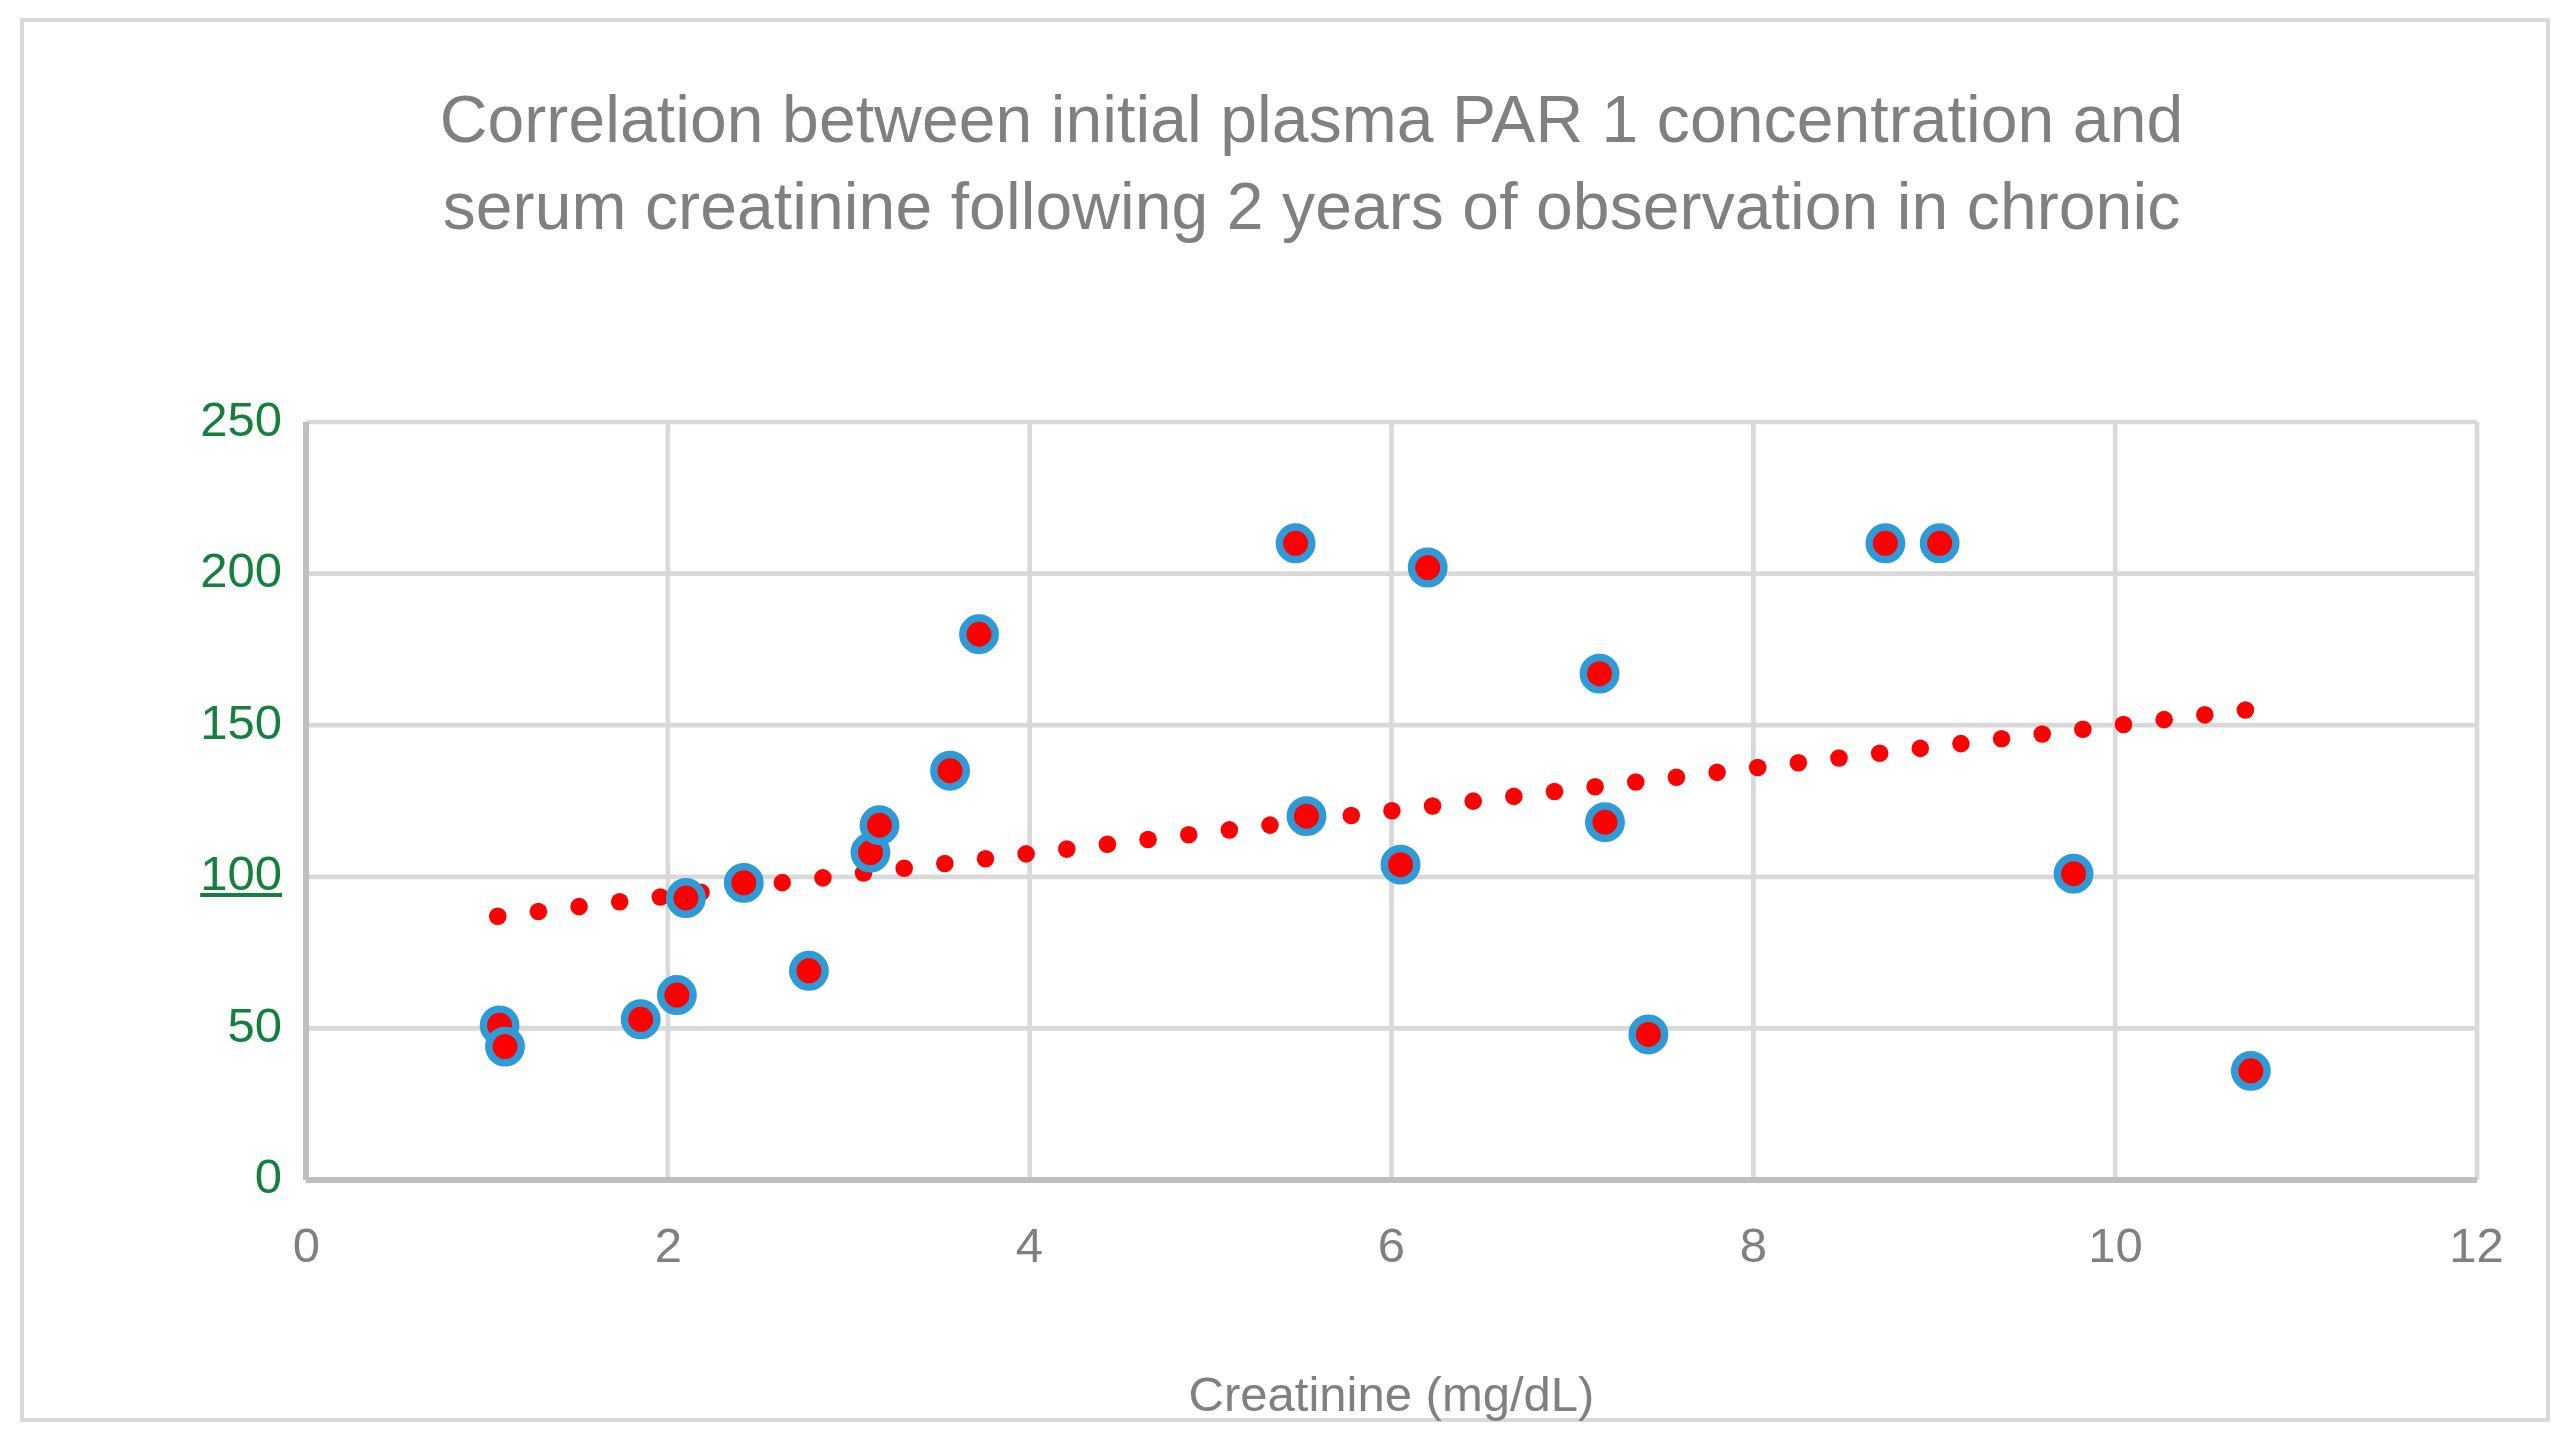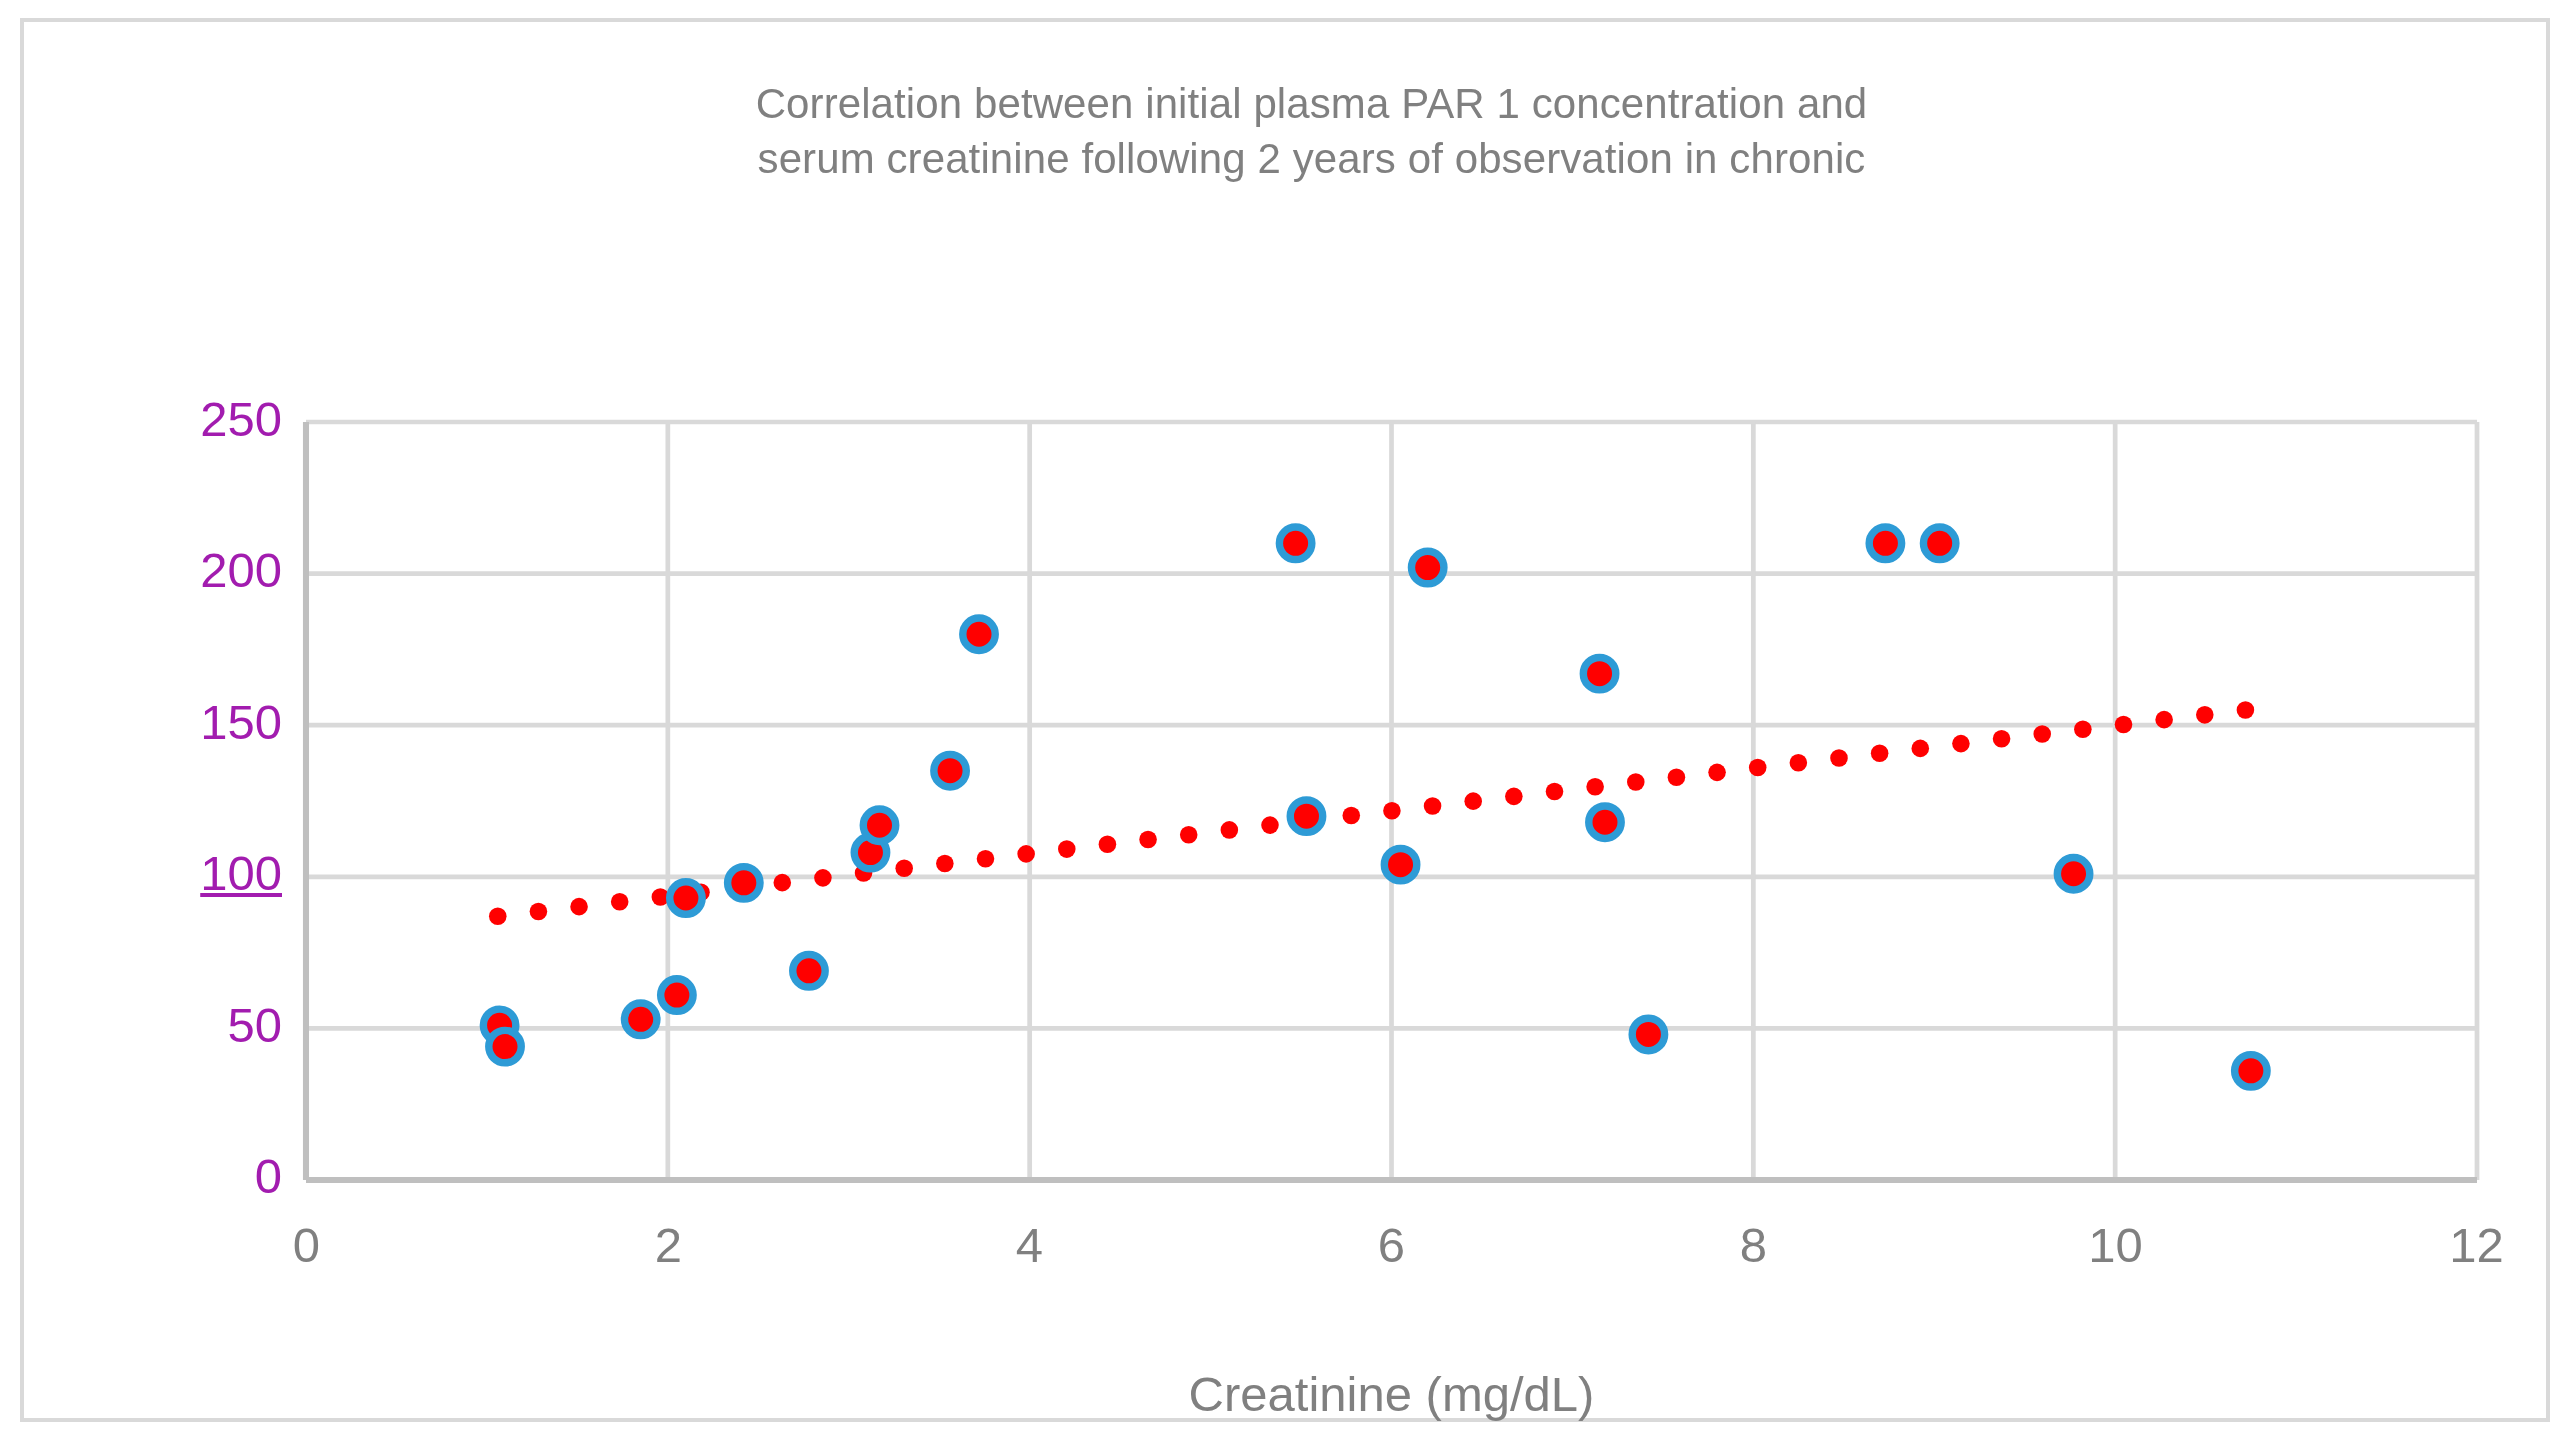--- a/index.html
+++ b/index.html
@@ -9,21 +9,21 @@
     position:absolute;left:20px;top:17.6px;
     width:2530px;height:1404px;
     border:4px solid #d9d9d9;
     background:#ffffff;
     box-sizing:border-box;
   }
 
   #chart-title{
     position:absolute;left:291px;top:54px;width:1993px;
     text-align:center;
-    font-size:42px;line-height:1.32;
+    font-size:66px;line-height:1.32;
     color:#808080;font-weight:400;
     letter-spacing:0.1px;
   }
 
   
   #plot-wrap{position:absolute;left:0;top:0;width:2530px;height:1404px;}
 
   #plot-area{
     position:absolute;
     left:282px;   
@@ -37,21 +37,21 @@
   #x-axis-title{
     position:absolute;
     left:282px;top:1308px;width:2171px;
     text-align:center;
     font-size:49px;color:#808080;margin-top:36px;
   }
 
   .ytick{
     position:absolute;
     right:2264px; 
-    font-size:49px;color:#a21caf;
+    font-size:49px;color:#15803d;
     text-align:right;
     white-space:nowrap;
   }
   .xtick{
     position:absolute;
     font-size:49px;color:#808080;
     text-align:center;
     white-space:nowrap;
   }
 </style>

